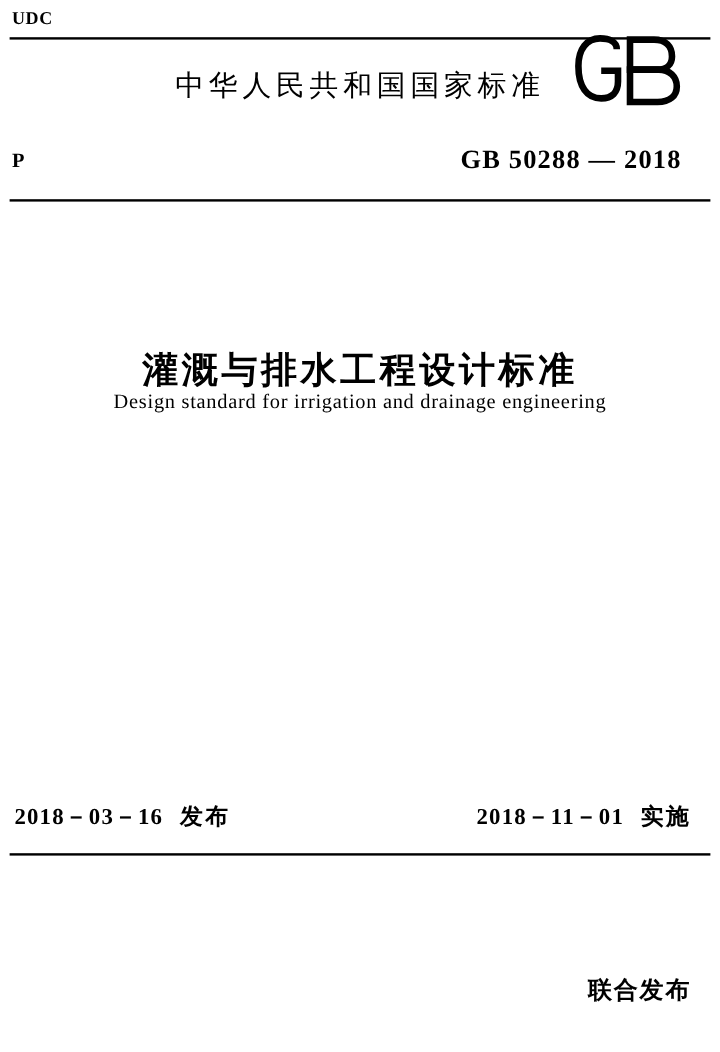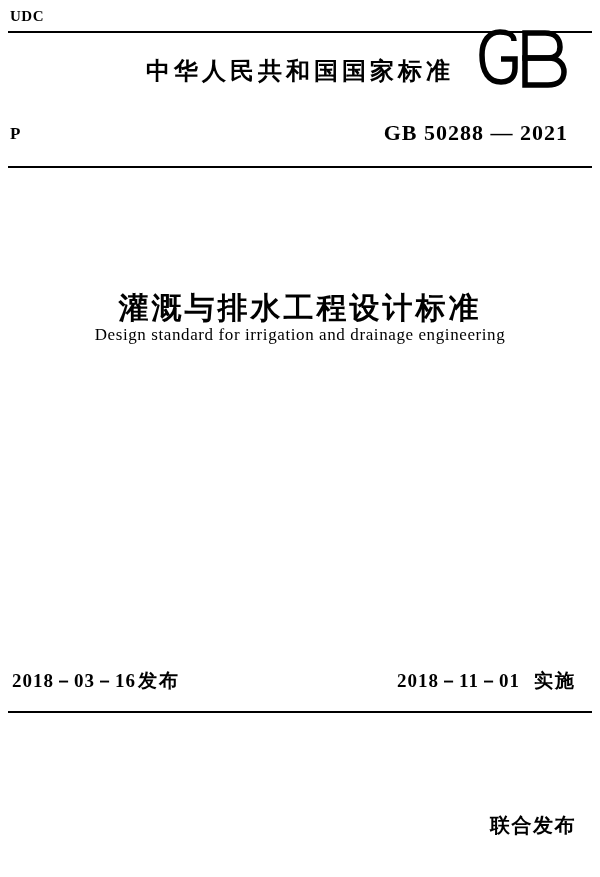--- a/index.html
+++ b/index.html
@@ -47,21 +47,21 @@
   .rule-bottom { top: 711px; }
 
   
   .std-title {
     position: absolute;
     left: 0;
     top: 55px;
     width: 600px;
     text-align: center;
     font-size: 24px;
-    font-weight: bold;
+    font-weight: normal;
     letter-spacing: 4px;
     font-family: "Liberation Serif", serif;
   }
 
   
   .gb-logo {
     position: absolute;
     right: 30px;
     top: 28px;
     width: 95px;
@@ -115,21 +115,21 @@
   
   .date-issue {
     position: absolute;
     left: 12px;
     top: 668px;
     font-size: 19px;
     font-weight: bold;
     letter-spacing: 1px;
     font-family: "Liberation Serif", serif;
   }
-  .date-issue .word { margin-left: 2px; letter-spacing: 2px; }
+  .date-issue .word { margin-left: 14px; letter-spacing: 2px; }
 
   .date-effective {
     position: absolute;
     right: 24px;
     top: 668px;
     font-size: 19px;
     font-weight: bold;
     letter-spacing: 1px;
     font-family: "Liberation Serif", serif;
   }
@@ -175,21 +175,21 @@
 
         <path d="M78 26 C78 14 66 8 50 8 C28 8 14 26 14 54 C14 88 28 108 52 108 C70 108 80 98 80 80 L80 62 L52 62" stroke-width="11" stroke-linecap="butt" stroke-linejoin="miter"></path>
 
         <path d="M100 10 L140 10 C160 10 170 22 170 38 C170 52 160 60 146 60 L100 60 Z" stroke-width="11" stroke-linejoin="miter"></path>
         <path d="M100 60 L148 60 C166 60 178 72 178 88 C178 104 166 114 146 114 L100 114 Z" stroke-width="11" stroke-linejoin="miter"></path>
       </g>
     </svg>
   </div>
 
   <div class="p-mark">P</div>
-  <div class="std-number">GB 50288 — 2021</div>
+  <div class="std-number">GB 50288 — 2018</div>
 
   <div class="rule rule-mid"></div>
 
   <div class="main-title">灌溉与排水工程设计标准</div>
   <div class="main-title-en">Design standard for irrigation and drainage engineering</div>
 
   <div class="date-issue">
     <span>2018－03－16</span><span class="word">发布</span>
   </div>
 

